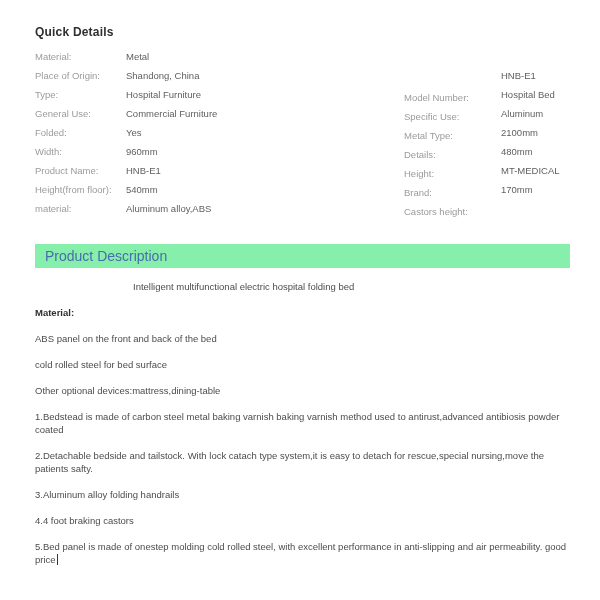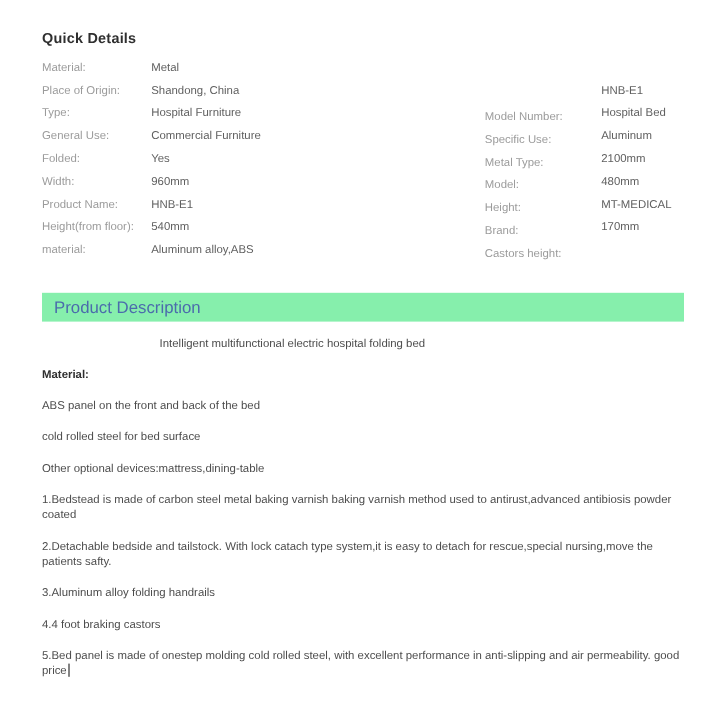--- a/index.html
+++ b/index.html
@@ -105,21 +105,21 @@
         </div>
         <div class="qd-row">
           <span class="qd-label">Specific Use:</span>
           <span class="qd-value">Hospital Bed</span>
         </div>
         <div class="qd-row">
           <span class="qd-label">Metal Type:</span>
           <span class="qd-value">Aluminum</span>
         </div>
         <div class="qd-row">
-          <span class="qd-label">Model:</span>
+          <span class="qd-label">Details:</span>
           <span class="qd-value">2100mm</span>
         </div>
         <div class="qd-row">
           <span class="qd-label">Height:</span>
           <span class="qd-value">480mm</span>
         </div>
         <div class="qd-row">
           <span class="qd-label">Brand:</span>
           <span class="qd-value">MT-MEDICAL</span>
         </div>

